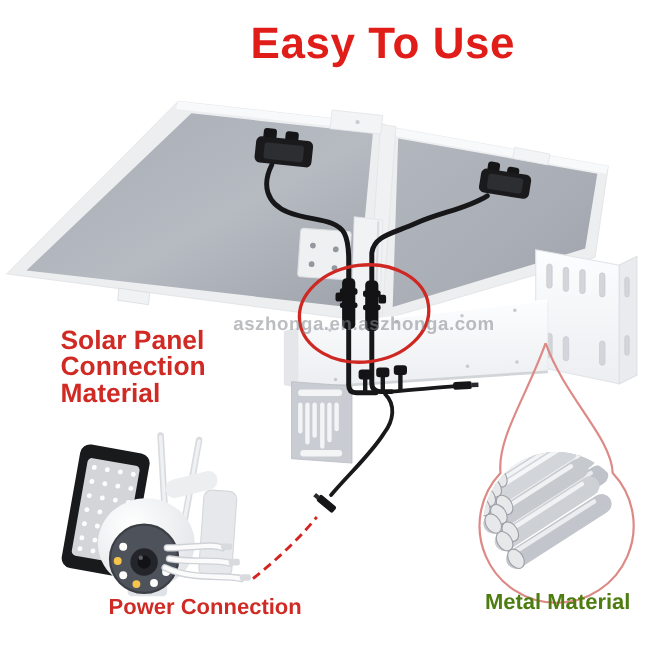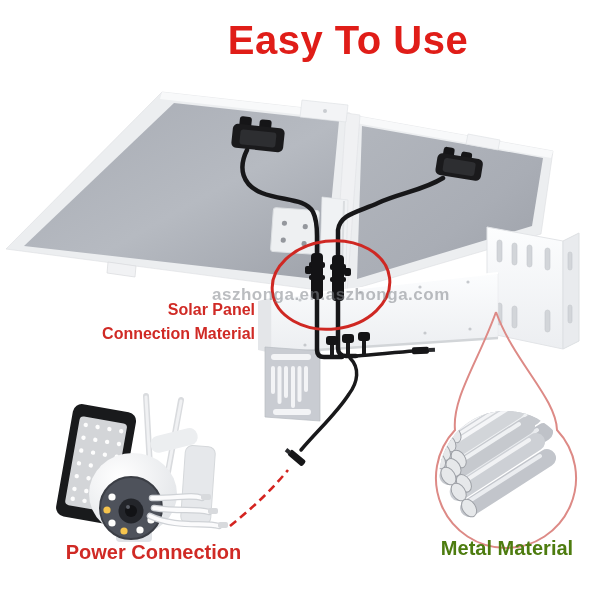--- a/index.html
+++ b/index.html
@@ -2,23 +2,23 @@
 <html><head>
 <meta charset="utf-8">
 <style>
   html,body{margin:0;padding:0;background:#ffffff;}
   .stage{position:relative;width:600px;height:600px;background:#ffffff;overflow:hidden;
          font-family:"Liberation Sans", sans-serif;}
   .stage svg{position:absolute;left:0;top:0;}
   .title{position:absolute;left:0;top:18px;width:600px;text-align:center;
          font-size:40px;font-weight:bold;letter-spacing:0.5px;margin-left:48px;}
   .label{position:absolute;font-weight:bold;}
-  .solar-label{left:55px;top:298px;width:200px;text-align:right;
-               font-size:16px;line-height:24px;}
-  .power-label{left:41px;top:541px;width:225px;text-align:center;font-size:20px;}
+  .solar-label{left:55px;top:298px;width:200px;
+               font-size:24px;line-height:24px;}
+  .power-label{left:74px;top:541px;width:225px;text-align:center;font-size:20px;}
   .metal-label{left:418px;top:537px;width:178px;text-align:center;font-size:20px;}
   .watermark{position:absolute;left:212px;top:285px;font-size:17px;font-weight:bold;
              color:#84888e;opacity:.55;letter-spacing:.5px;white-space:nowrap;}
 </style>
 </head>
 <body>
 
 <div class="stage">
 
   <svg width="600" height="600" viewBox="0 0 600 600">

